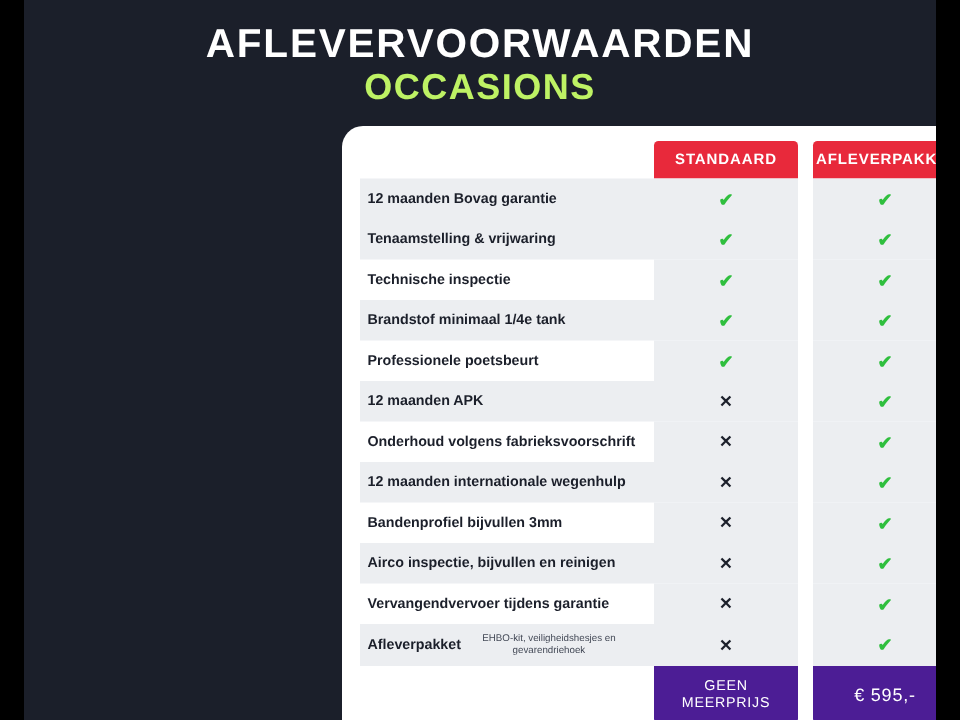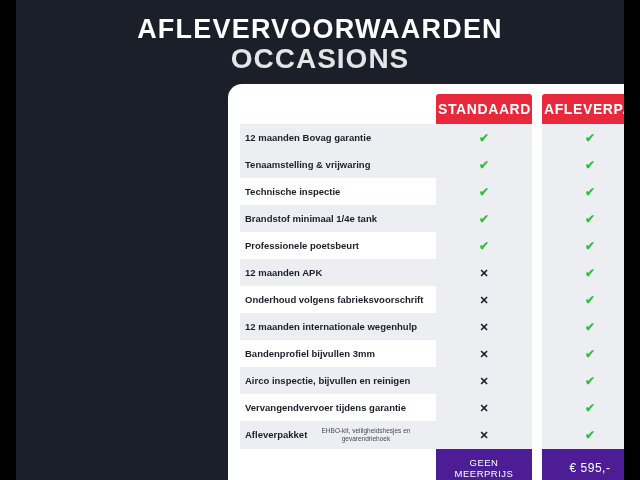--- a/index.html
+++ b/index.html
@@ -38,22 +38,22 @@
     width: 100%;
   }
   .title-main {
     color: #ffffff;
     font-size: 27px;
     font-weight: bold;
     letter-spacing: 1.2px;
     line-height: 30px;
   }
   .title-sub {
-    color: #e5e5e5;
-    font-size: 28px;
+    color: #bef264;
+    font-size: 24px;
     font-weight: bold;
     letter-spacing: 1.0px;
     line-height: 28px;
     margin-top: 1px;
   }
 
   .card {
     margin-top: 11px;
     width: 412px;
     background: #ffffff;
@@ -68,21 +68,21 @@
     width: 100%;
     table-layout: fixed;
   }
   table.matrix col.c-label { width: 196px; }
   table.matrix col.c-col { width: 96px; }
 
   .head-spacer { background: transparent; }
   .col-head {
     background: #e8293b;
     color: #ffffff;
-    font-size: 14px;
+    font-size: 10px;
     font-weight: bold;
     letter-spacing: 0.6px;
     text-align: center;
     padding: 7px 2px;
   }
   .col-head.first { border-radius: 3px 3px 0 0; }
   .head-gap { width: 10px; background: transparent; }
 
   td.label {
     font-size: 9.5px;

